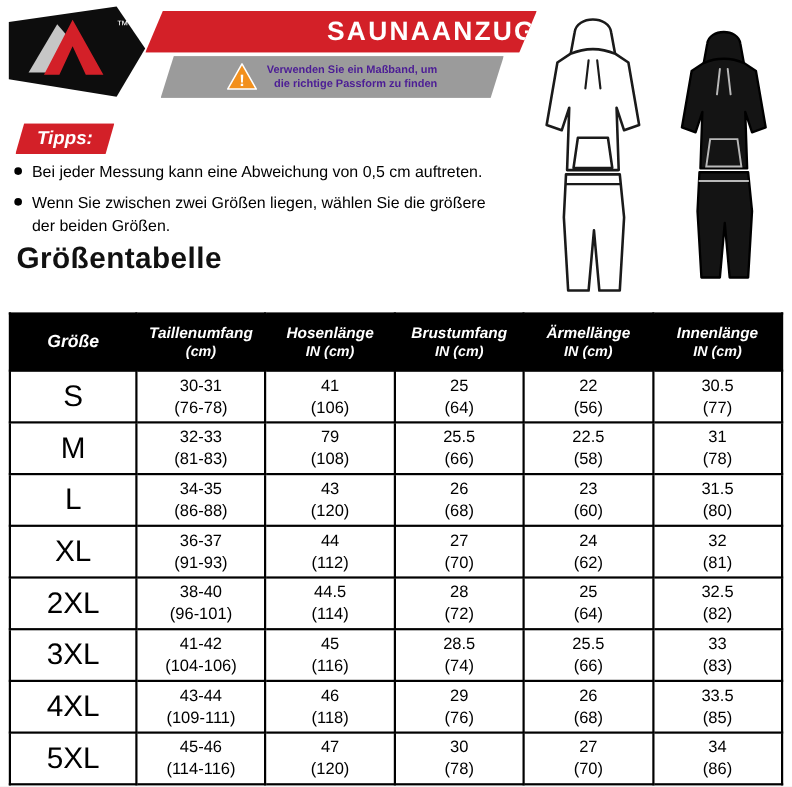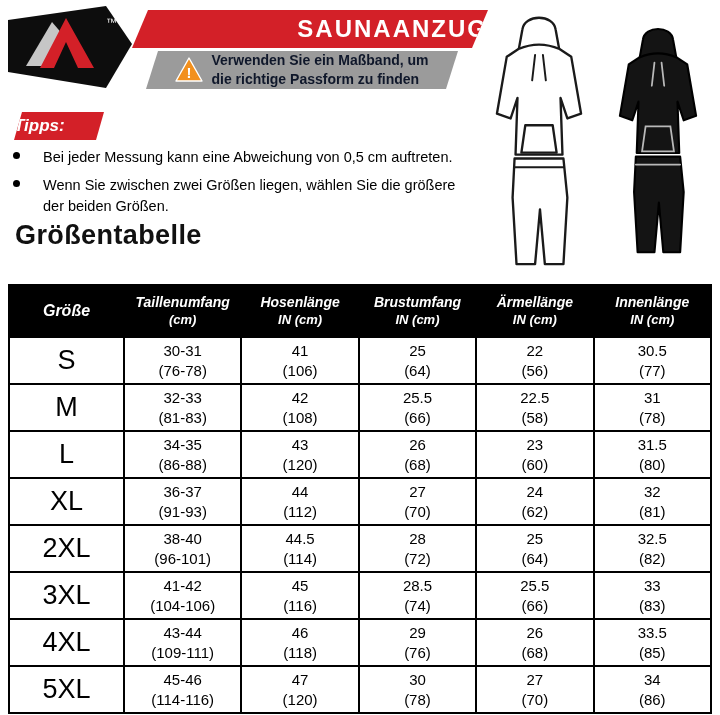--- a/index.html
+++ b/index.html
@@ -9,38 +9,38 @@
   
   .logo { position:absolute; left:6px; top:4px; width:130px; height:86px; }
   .title-banner { position:absolute; left:132px; top:10px; width:356px; height:38px;
     background:#d32028; clip-path:polygon(16px 0, 356px 0, 340px 38px, 0 38px);
     display:flex; align-items:center; justify-content:flex-end; }
   .title-banner span { color:#fff; font-weight:bold; font-size:24px; letter-spacing:2px; }
   .notice-banner { position:absolute; left:146px; top:51px; width:312px; height:38px;
     background:#9b9b9b; clip-path:polygon(12px 0, 312px 0, 300px 38px, 0 38px);
     display:flex; align-items:center; justify-content:center; gap:8px; }
   .warning-icon { width:28px; height:26px; flex:0 0 auto; }
-  .notice-text { color:#0f172a; font-size:14px; font-weight:bold; line-height:1.35; }
+  .notice-text { color:#4c1d95; font-size:10px; font-weight:bold; line-height:1.35;text-align:right; }
 
   .suit { position:absolute; }
   .suit-white { left:470px; top:6px; width:138px; height:264px; }
   .suit-black { left:596px; top:-2px; width:124px; height:280px; }
   .suit svg { width:100%; height:100%; }
   .w-fill { fill:#ffffff; stroke:#1a1a1a; stroke-width:2.4; stroke-linejoin:round; }
   .w-line { fill:none; stroke:#1a1a1a; stroke-width:2; stroke-linecap:round; }
   .b-fill { fill:#141414; stroke:#000; stroke-width:2.4; stroke-linejoin:round; }
   .b-line { fill:none; stroke:#b9b9b9; stroke-width:2; stroke-linecap:round; }
 
   
   .tips-label { position:absolute; left:14px; top:112px; width:90px; height:28px;
     background:#d32028; clip-path:polygon(8px 0, 90px 0, 82px 28px, 0 28px);
-    display:flex; align-items:center; }
+    display:flex; align-items:center; justify-content:center; }
   .tips-label span { color:#fff; font-style:italic; font-weight:bold; font-size:17px; }
   .tips-list { position:absolute; left:13px; top:147px; width:465px; list-style:none; }
-  .tips-list li { display:flex; gap:23px; margin-bottom:7px; }
+  .tips-list li { display:flex; gap:9px; margin-bottom:7px; }
   .tips-list li .bullet { flex:0 0 auto; margin-top:5px; width:7px; height:7px;
     border-radius:50%; background:#000; }
   .tips-list li span.txt { font-size:14.5px; font-weight:500; color:#000;
     line-height:1.45; max-width:435px; display:inline-block; }
 
   
   .section-title { position:absolute; left:15px; top:220px; font-size:27px;
     font-weight:800; color:#111; letter-spacing:0.4px; }
   .table-wrap { position:absolute; left:8px; top:284px; width:704px; }
   table { width:100%; border-collapse:collapse; table-layout:fixed; background:#fff; }
@@ -182,21 +182,21 @@
               <div>(77)</div>
             </td>
           </tr>
           <tr>
             <td class="size-cell">M</td>
             <td class="data-cell">
               <div>32-33</div>
               <div>(81-83)</div>
             </td>
             <td class="data-cell">
-              <div>42</div>
+              <div>79</div>
               <div>(108)</div>
             </td>
             <td class="data-cell">
               <div>25.5</div>
               <div>(66)</div>
             </td>
             <td class="data-cell">
               <div>22.5</div>
               <div>(58)</div>
             </td>

